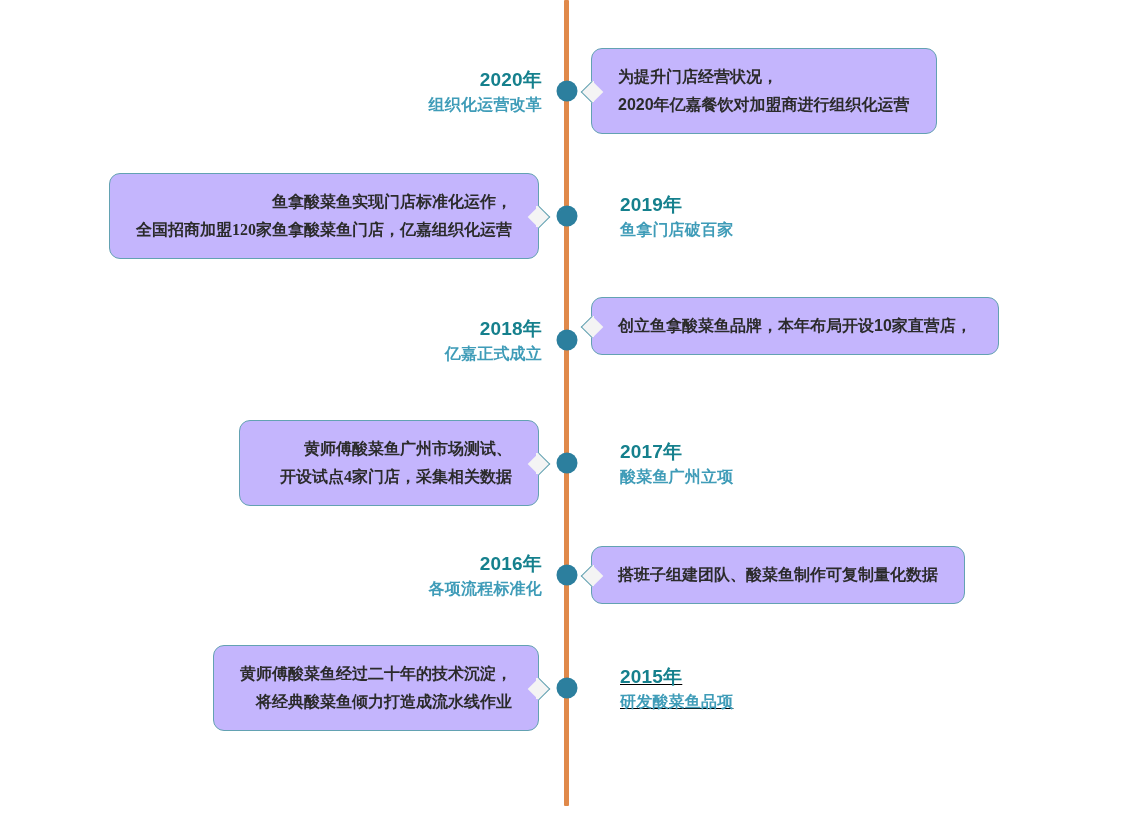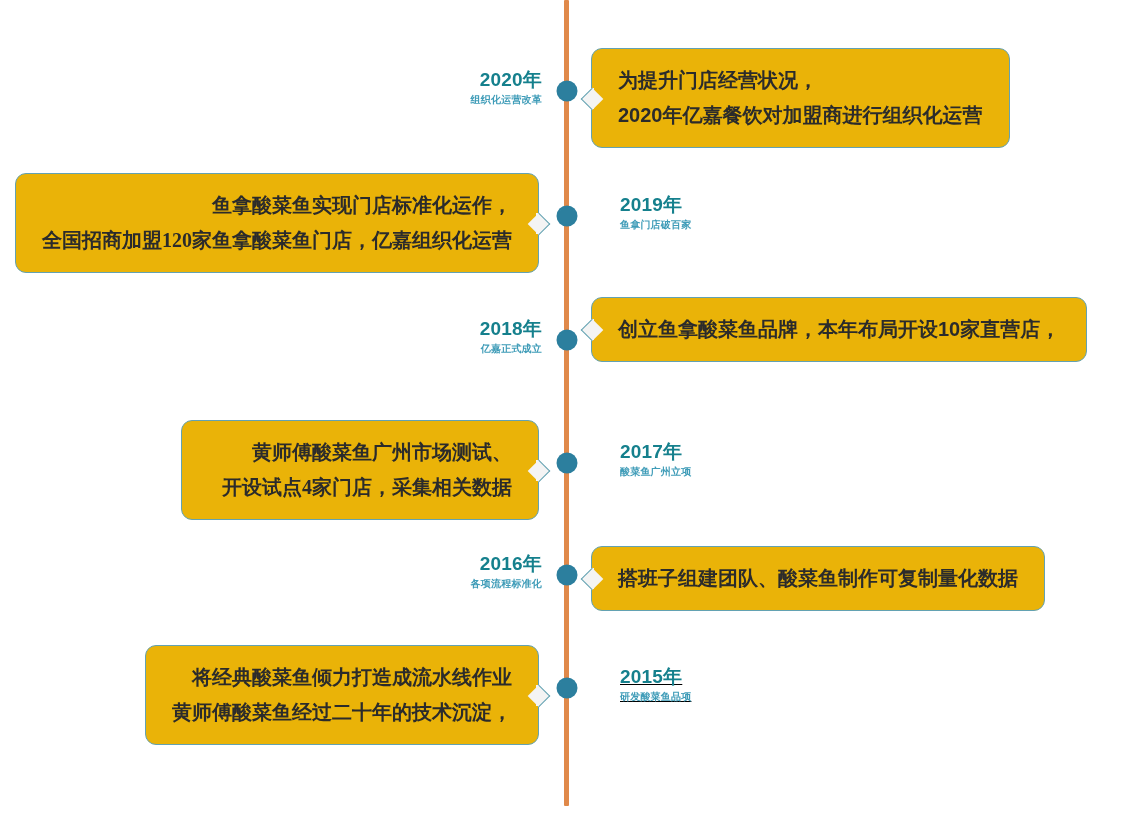--- a/index.html
+++ b/index.html
@@ -54,46 +54,46 @@
   }
   .tl-label .yr {
     display: block;
     font-size: 19px;
     font-weight: bold;
     color: #15808d;
     letter-spacing: .2px;
   }
   .tl-label .sub {
     display: block;
-    font-size: 10px;
+    font-size: 16px;
     font-weight: bold;
     color: #3f9cb8;
     letter-spacing: .2px;
   }
   
   .side-right > .tl-label {
     right: 588px;
     text-align: right;
     margin-left: 28px;
   }
   
   .side-left > .tl-label {
     left: 620px;
     text-align: left;
   }
 
   
   .tl-card {
     position: absolute;
     box-sizing: border-box;
-    background: #eab308;
+    background: #c4b5fd;
     border: 1.4px solid #63a2b2;
     border-radius: 11px;
     padding: 14px 26px;
-    font-size: 20px;
+    font-size: 16px;
     font-weight: bold;
     color: #2b2b2b;
     line-height: 1.75;
     white-space: nowrap;
   }
   
   .side-right > .tl-card {
     left: 591px;
     text-align: left;
   }
@@ -215,19 +215,19 @@
         <div class="notch"></div>
       </div>
     </div>
     <div class="tl-row side-left" style="top: 688px;">
       <div class="tl-dot"></div>
       <div class="tl-label" style="top: -25.5px; text-decoration: underline;">
         <span class="yr">2015年</span>
         <span class="sub">研发酸菜鱼品项</span>
       </div>
       <div class="tl-card" style="top: -43px;">
+        <span class="card-line">黄师傅酸菜鱼经过二十年的技术沉淀，</span>
         <span class="card-line">将经典酸菜鱼倾力打造成流水线作业</span>
-        <span class="card-line">黄师傅酸菜鱼经过二十年的技术沉淀，</span>
         <div class="notch-mask"></div>
         <div class="notch"></div>
       </div>
     </div>
   </div>
 
 </body></html>

